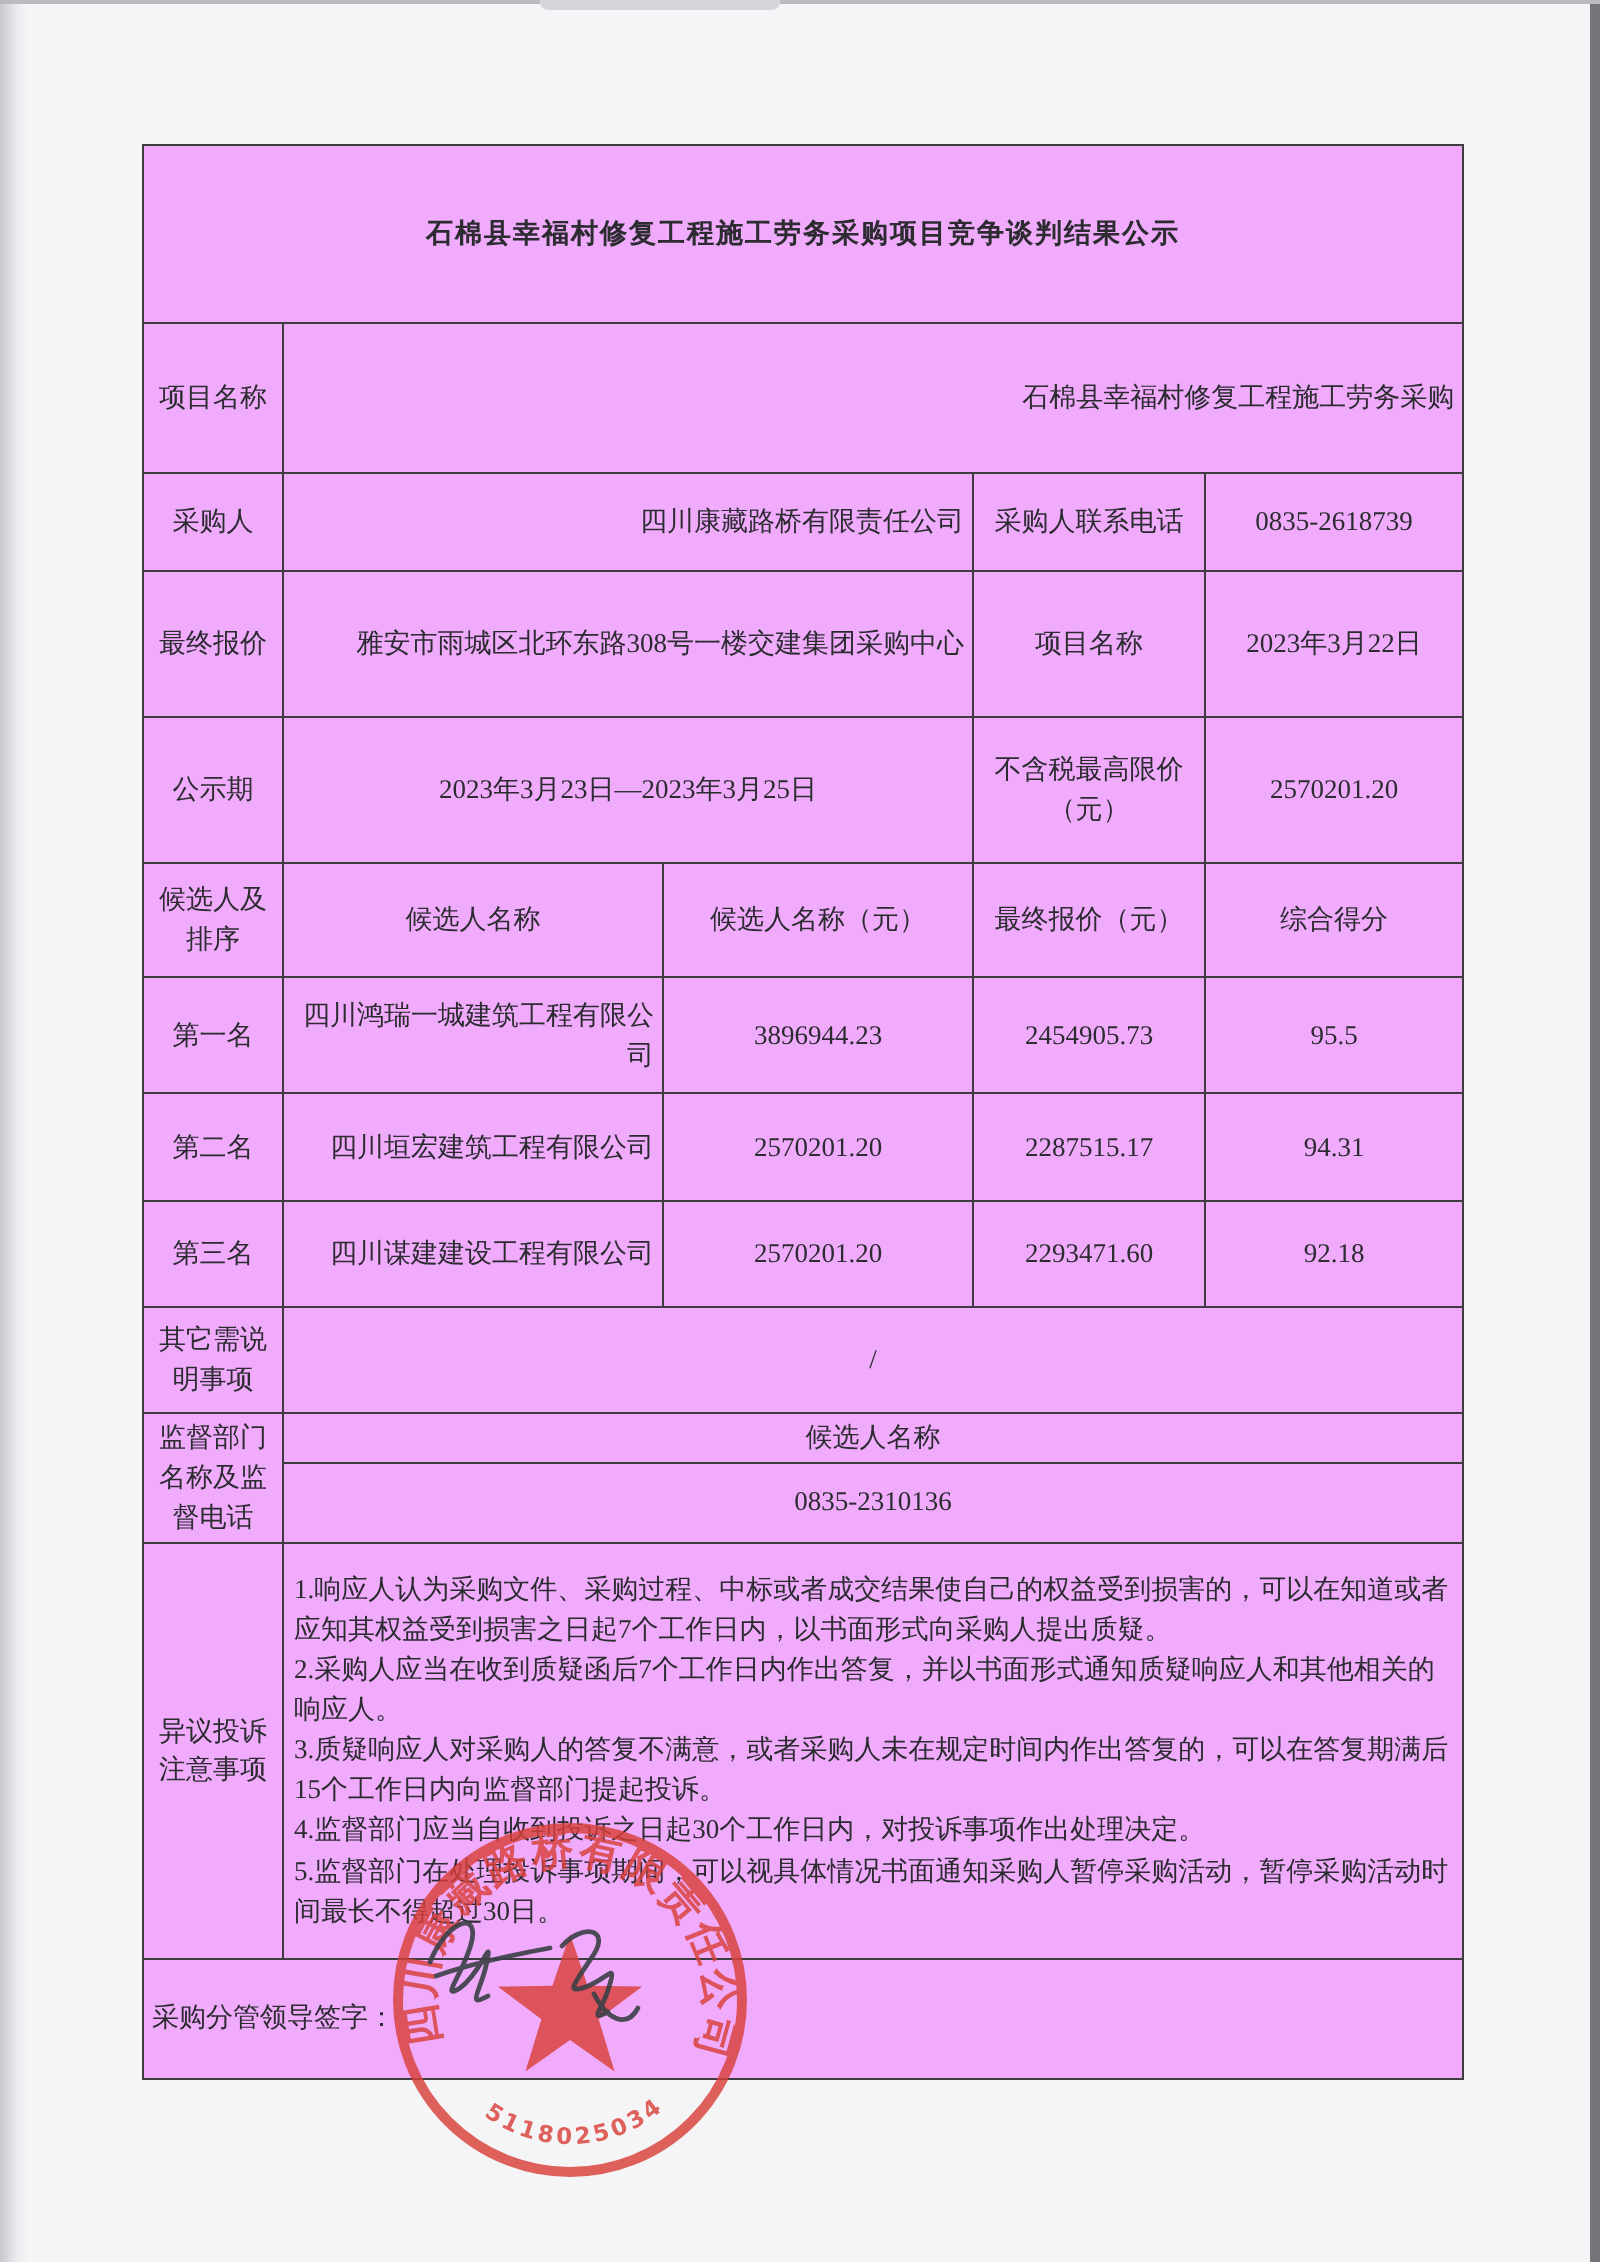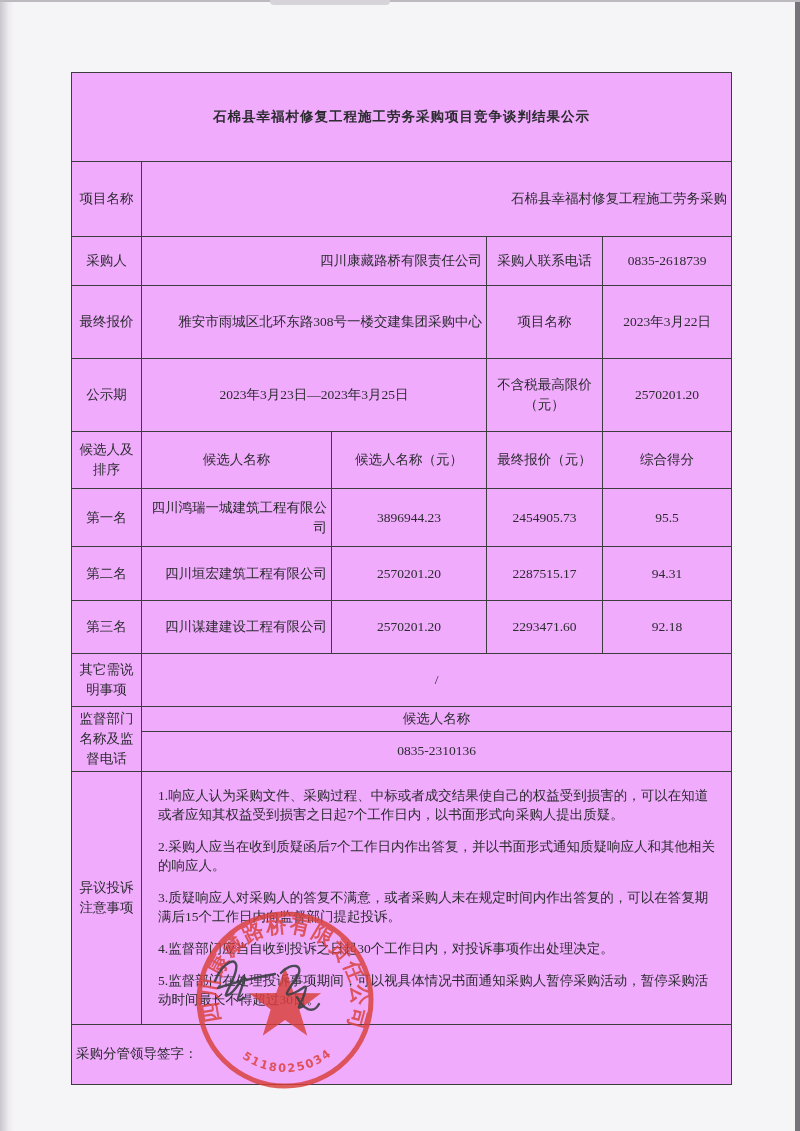--- a/index.html
+++ b/index.html
@@ -32,21 +32,21 @@
     height:84px;text-align:center;font-weight:bold;font-size:17.5px;
     letter-spacing:1px;border-bottom:1.8px solid #3d3d40;
   }
   td.lab{text-align:center;padding-left:6px;}
   td.ctr{text-align:center;}
   td.val-left{text-align:right;padding-left:7px;}
   .h72{height:70px;} .h46{height:44px;} .h70{height:68px;} .h54{height:52px;}
   .h55{height:53px;} .h51{height:49px;} .h50{height:48px;}
   .h35{height:33px;margin-top:25px;} .h37{height:35px;} .h205{height:203px;} .h57{height:55px;}
   td.notice-body{vertical-align:middle;padding:8px 9px;line-height:1.56;}
-  td.notice-body div{margin:12px;}
+  td.notice-body div{margin:1px;}
   td.sign-cell{padding-left:8px;font-size:14px;}
 
   .overlay{position:absolute;left:185px;top:905px;width:212px;height:200px;pointer-events:none;}
 </style>
 </head>
 <body>
 
 <div class="edge-left"></div>
 <div class="edge-right"></div>
 <div class="edge-top"></div>

